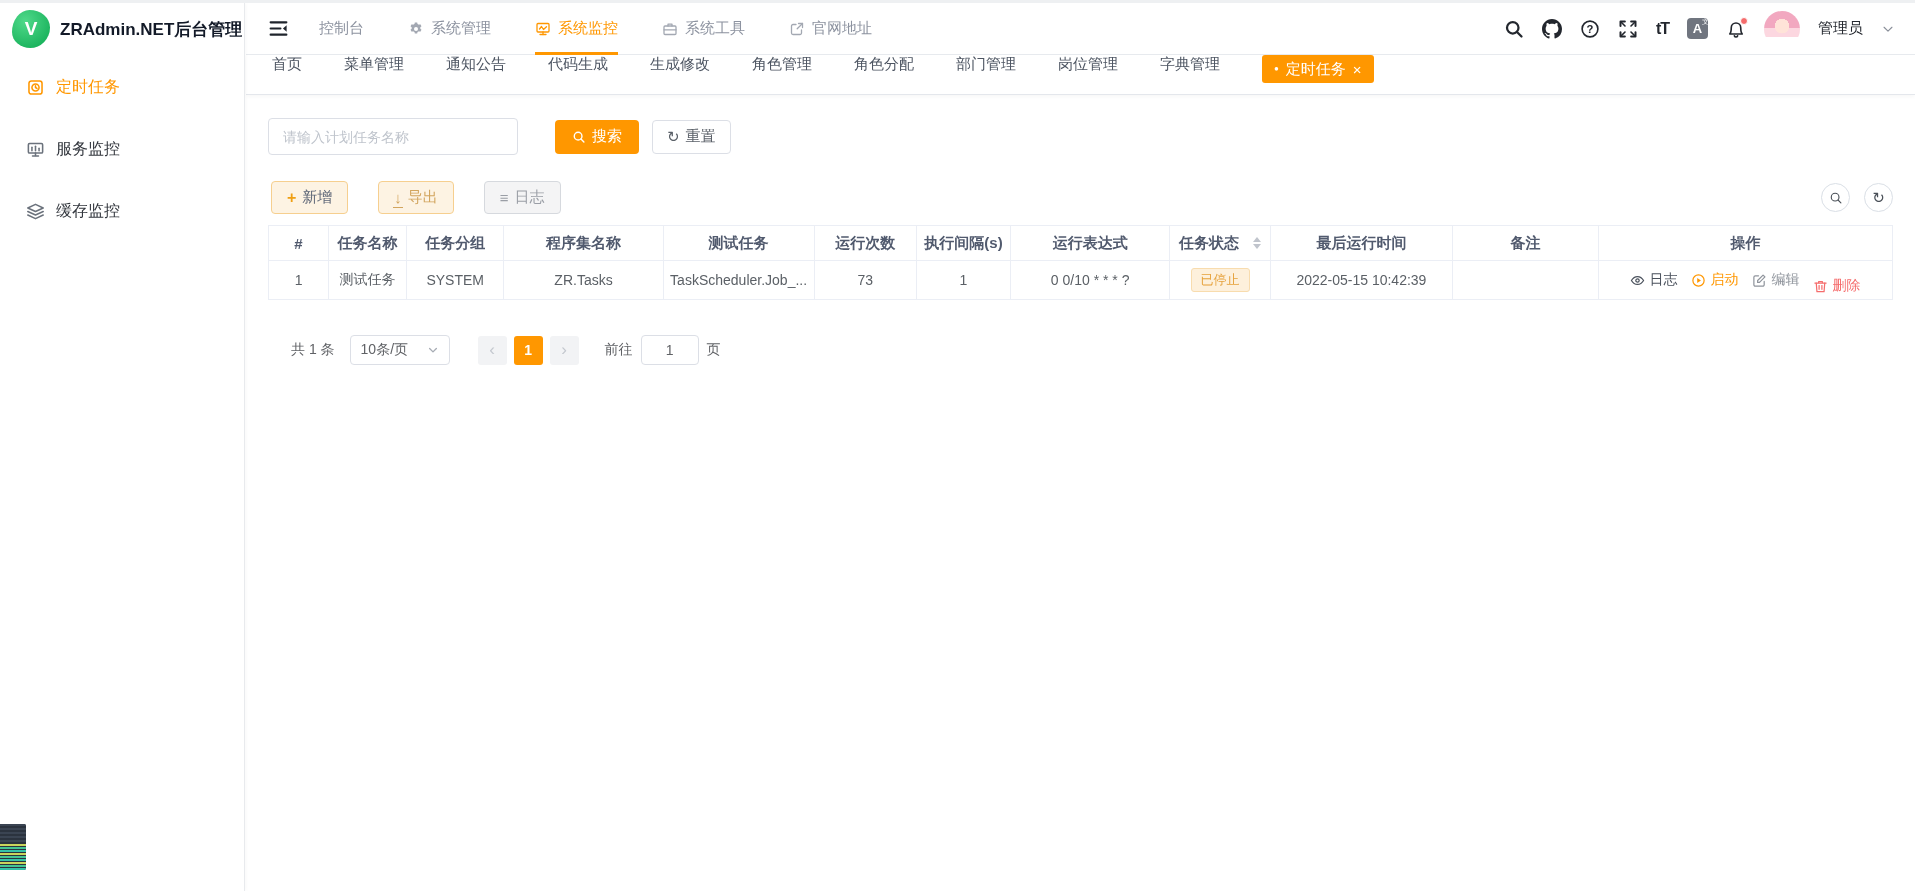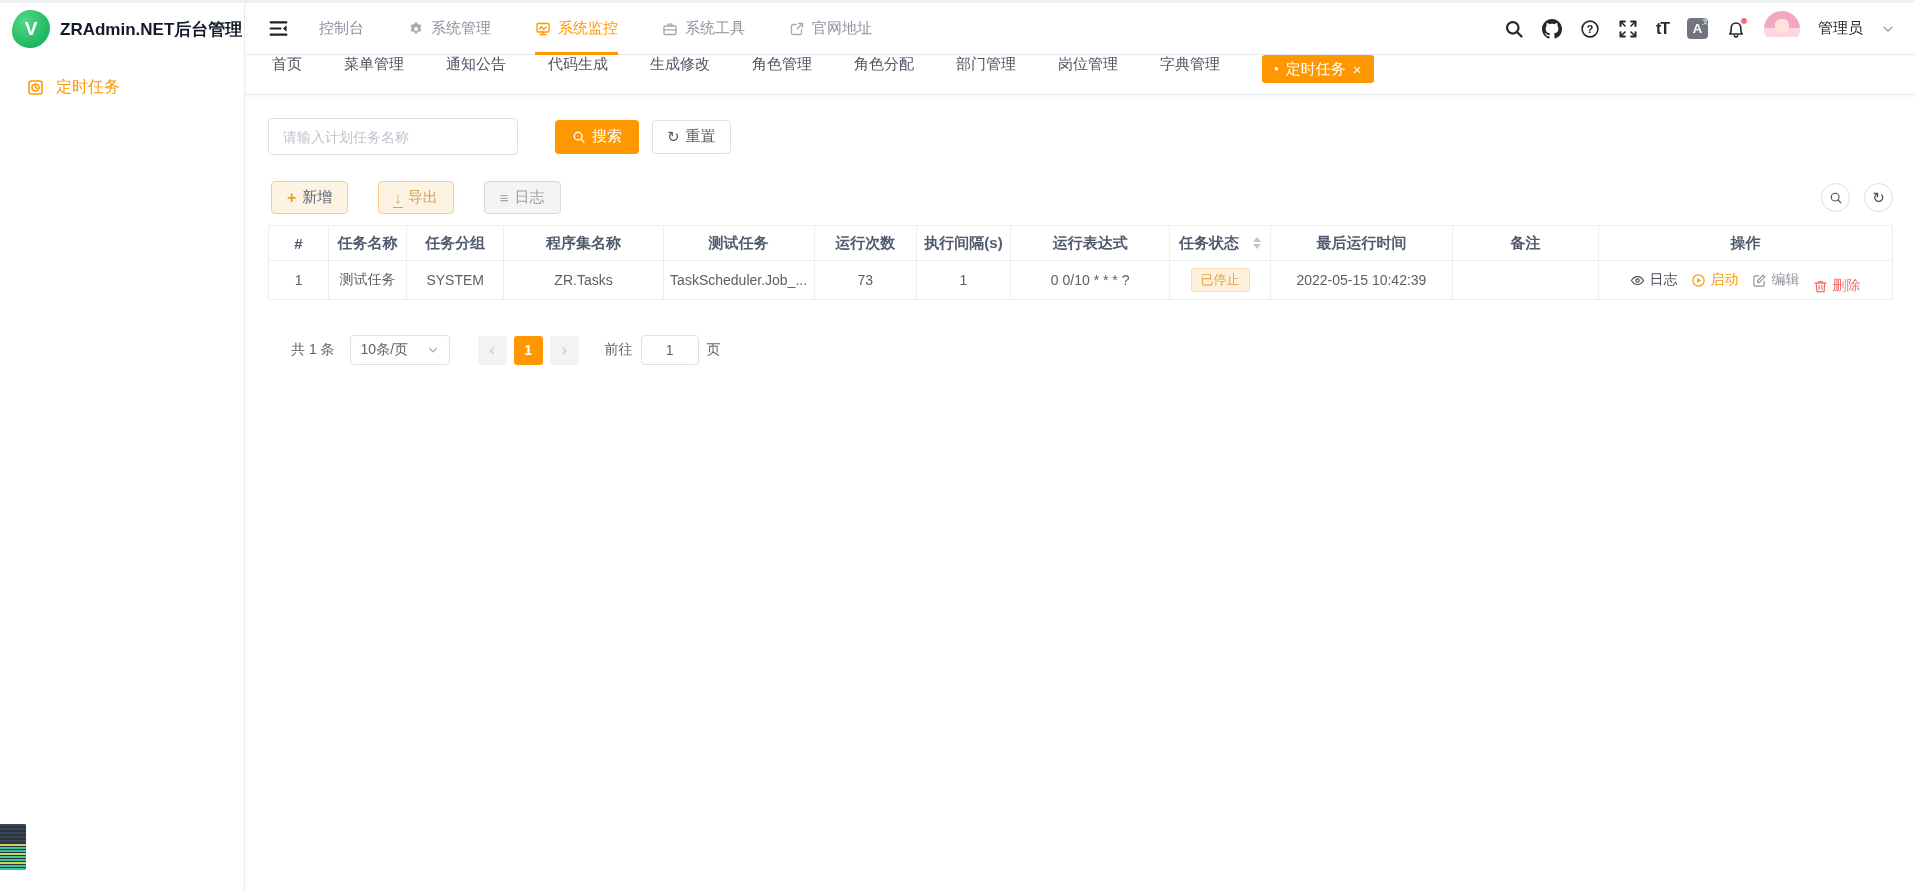--- a/index.html
+++ b/index.html
@@ -151,20 +151,39 @@
     </div>
 
     <nav class="side-menu">
       <div class="side-item active">
         <svg viewBox="0 0 16 16">
           <rect class="s" x="2.5" y="2.5" width="11" height="11" rx="2"></rect>
           <circle class="s" cx="8" cy="8" r="3"></circle>
           <path class="s" d="M8 6.6V8l1.2.8"></path>
         </svg>
         <span>定时任务</span>
+      </div>
+      <div class="side-item">
+        <svg viewBox="0 0 16 16">
+          <rect class="s" x="2" y="3" width="12" height="8" rx="1"></rect>
+          <line class="s" x1="5" y1="6.2" x2="5" y2="9"></line>
+            <line class="s" x1="8" y1="5.2" x2="8" y2="9"></line>
+            <line class="s" x1="11" y1="7" x2="11" y2="9"></line>
+          <line class="s" x1="8" y1="11" x2="8" y2="13"></line>
+            <line class="s" x1="5.5" y1="13.5" x2="10.5" y2="13.5"></line>
+        </svg>
+        <span>服务监控</span>
+      </div>
+      <div class="side-item">
+        <svg viewBox="0 0 16 16">
+          <path class="s" d="M8 2l6.5 3L8 8 1.5 5z"></path>
+          <path class="s" d="M1.5 8L8 11l6.5-3"></path>
+          <path class="s" d="M1.5 11L8 14l6.5-3"></path>
+        </svg>
+        <span>缓存监控</span>
       </div>
     </nav>
 
     <div class="stats-widget">
       <div class="stats-top"></div>
       <div class="stats-bottom"></div>
     </div>
   </aside>
 
   <div class="main">

